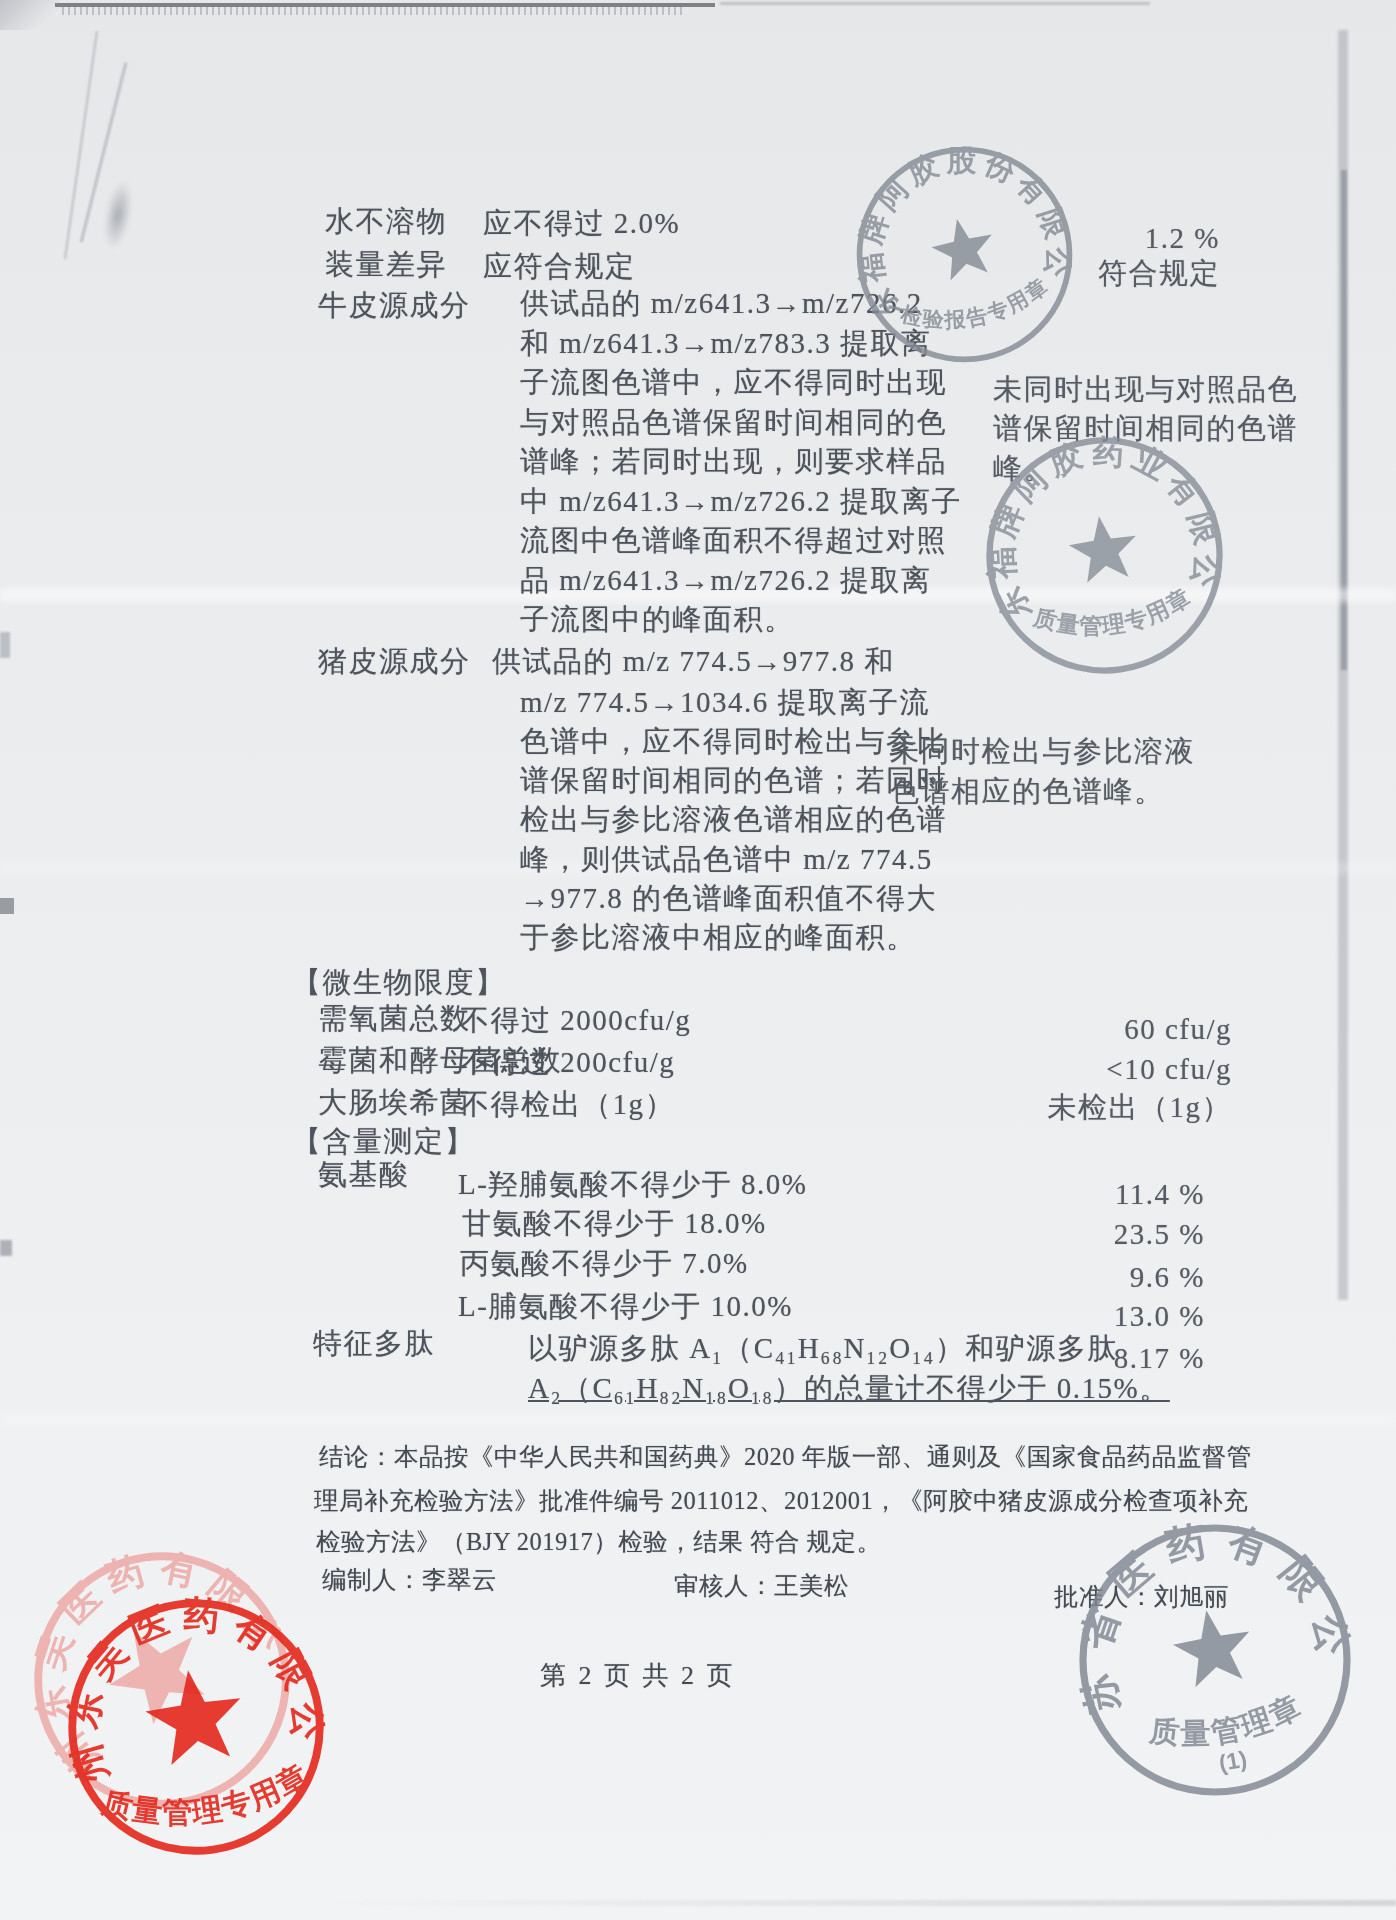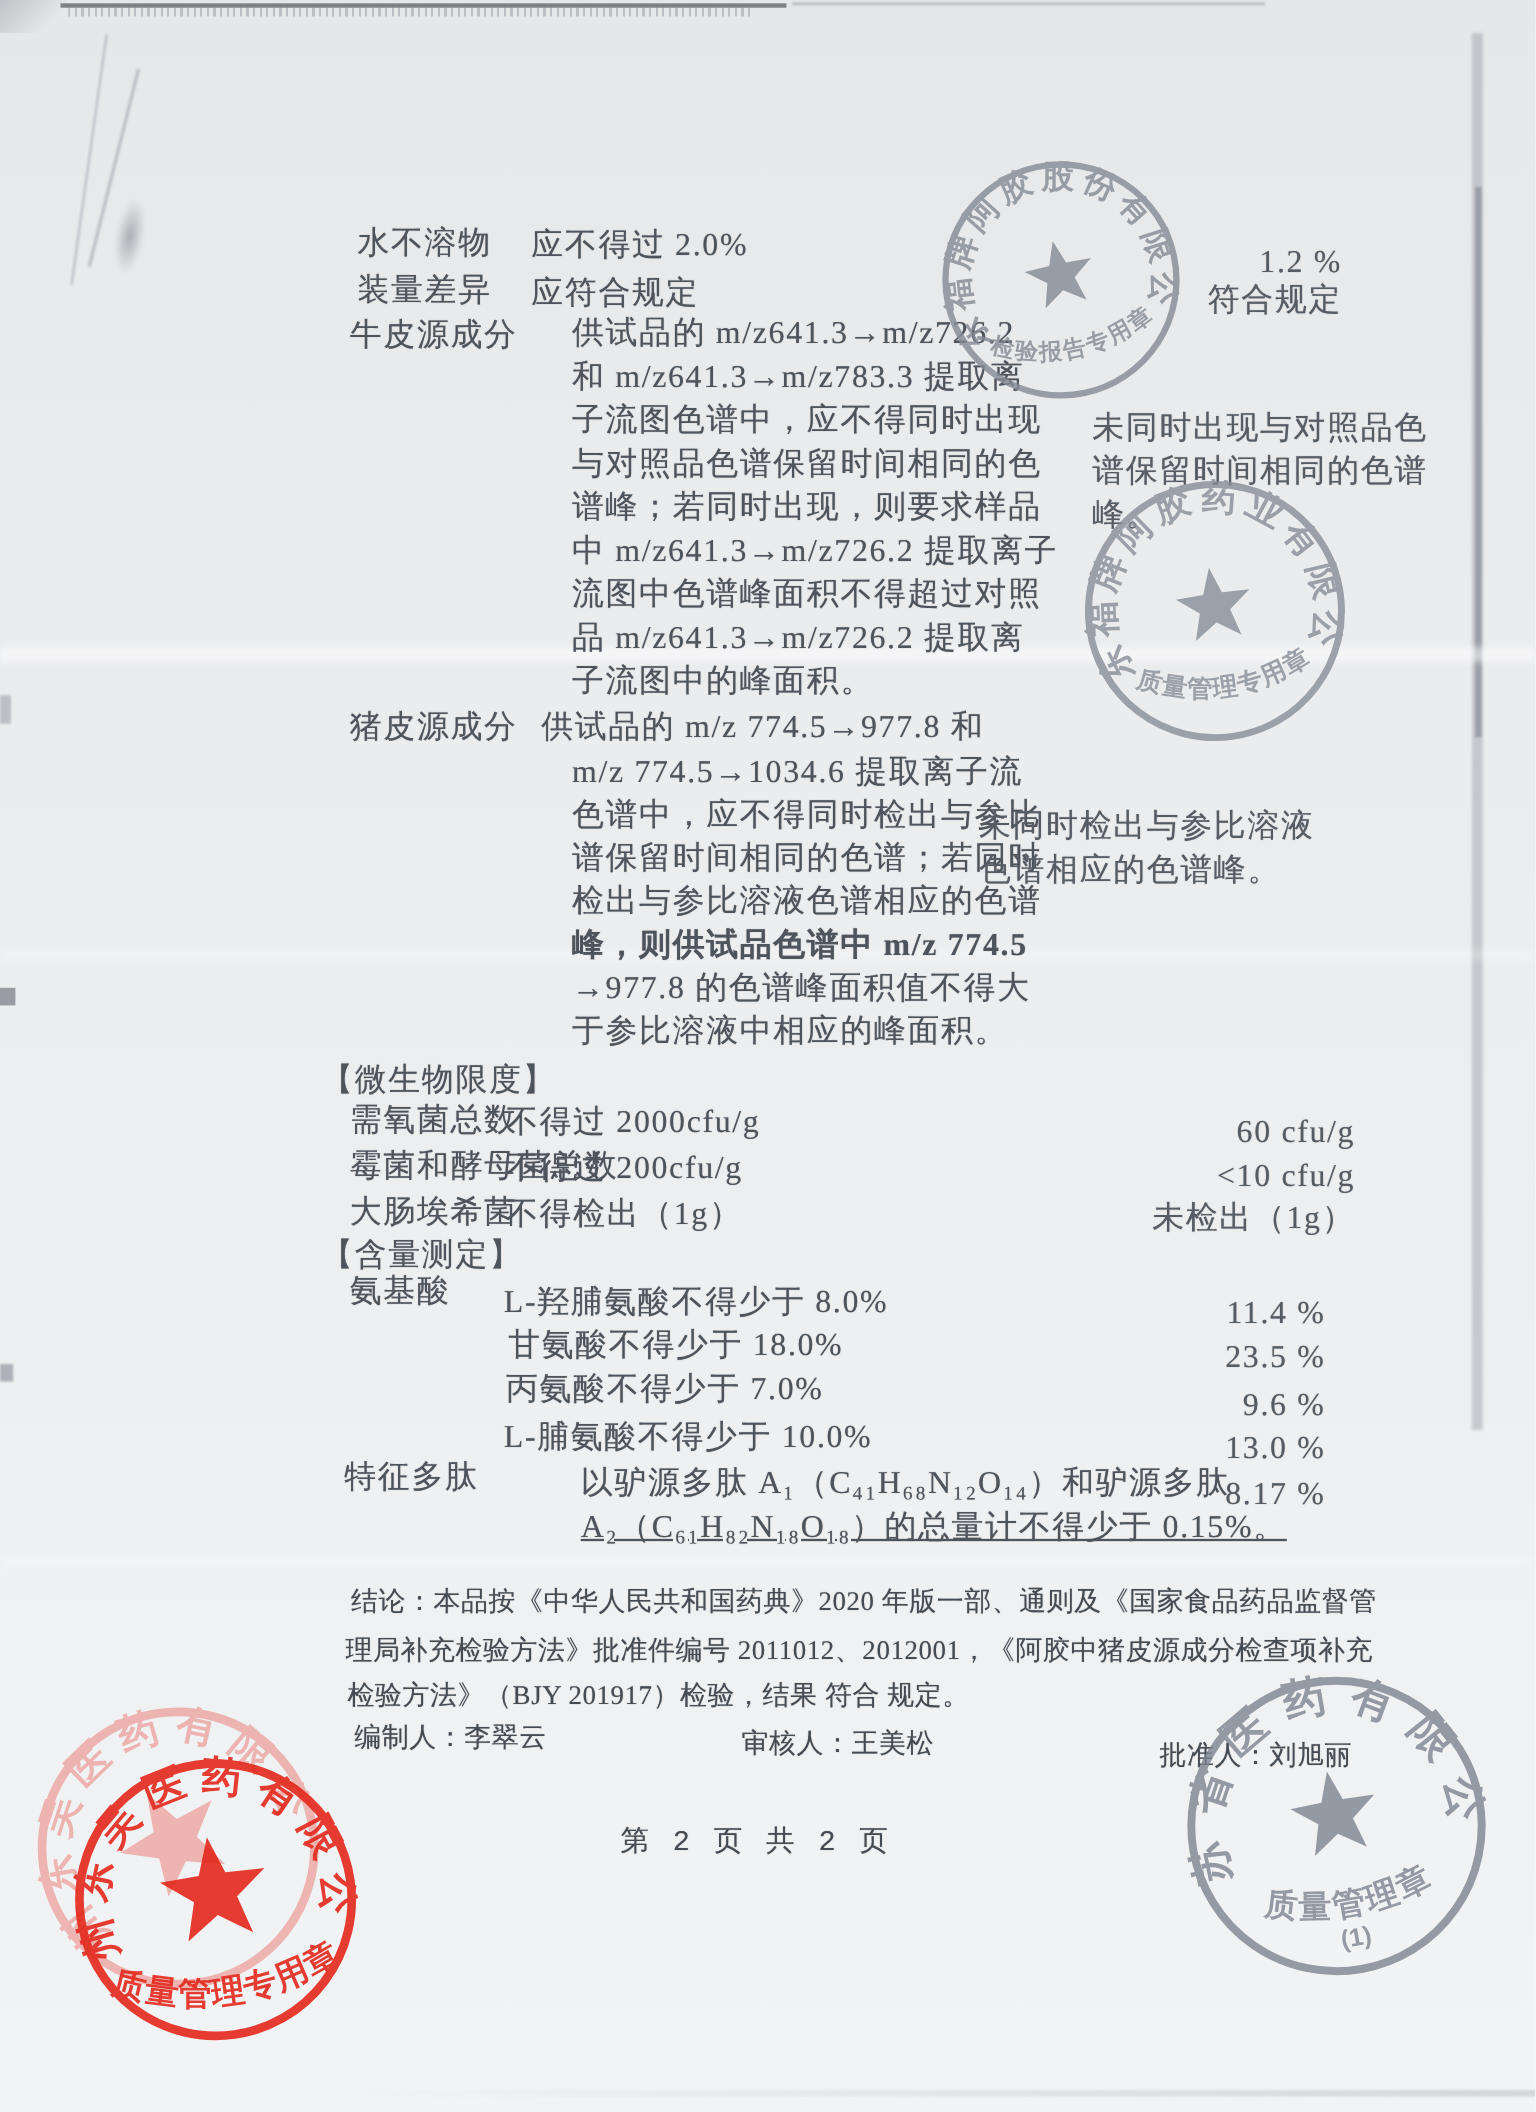--- a/index.html
+++ b/index.html
@@ -59,21 +59,21 @@
   <div class="t res" style="left:993px;top:373px;">未同时出现与对照品色</div>
   <div class="t res" style="left:993px;top:412px;">谱保留时间相同的色谱</div>
   <div class="t res" style="left:993px;top:452px;">峰。</div>
 
   <div class="t" style="left:318px;top:645px;text-align:center;">猪皮源成分</div>
   <div class="t" style="left:492px;top:645px;">供试品的 m/z 774.5→977.8 和</div>
   <div class="t" style="left:520px;top:686px;">m/z 774.5→1034.6 提取离子流</div>
   <div class="t" style="left:520px;top:725px;">色谱中，应不得同时检出与参比</div>
   <div class="t" style="left:520px;top:764px;">谱保留时间相同的色谱；若同时</div>
   <div class="t" style="left:520px;top:803px;">检出与参比溶液色谱相应的色谱</div>
-  <div class="t" style="left:520px;top:843px;font-weight:bold;">峰，则供试品色谱中 m/z 774.5</div>
+  <div class="t" style="left:520px;top:843px;">峰，则供试品色谱中 m/z 774.5</div>
   <div class="t" style="left:520px;top:882px;">→977.8 的色谱峰面积值不得大</div>
   <div class="t" style="left:520px;top:921px;">于参比溶液中相应的峰面积。</div>
   <div class="t res" style="left:890px;top:735px;">未同时检出与参比溶液</div>
   <div class="t res" style="left:890px;top:775px;">色谱相应的色谱峰。</div>
 
   <div class="t" style="left:292px;top:966px;">【微生物限度】</div>
   <div class="t" style="left:318px;top:1002px;">需氧菌总数</div>
   <div class="t" style="left:460px;top:1004px;">不得过 2000cfu/g</div>
   <div class="t res right" style="right:164px;top:1013px;">60 cfu/g</div>
   <div class="t" style="left:318px;top:1044px;">霉菌和酵母菌总数</div>
@@ -100,21 +100,21 @@
   <div class="t res right" style="right:191px;top:1342px;">8.17 %</div>
 
   <div class="t small" style="left:295px;top:1443px;">结论：本品按《中华人民共和国药典》2020 年版一部、通则及《国家食品药品监督管</div>
   <div class="t small" style="left:290px;top:1487px;">理局补充检验方法》批准件编号 2011012、2012001，《阿胶中猪皮源成分检查项补充</div>
   <div class="t small" style="left:292px;top:1528px;">检验方法》（BJY 201917）检验，结果 符合 规定。</div>
 
   <div class="t small" style="left:298px;top:1566px;">编制人：李翠云</div>
   <div class="t small" style="left:650px;top:1572px;">审核人：王美松</div>
   <div class="t small" style="left:1030px;top:1583px;">批准人：刘旭丽</div>
 
-  <div class="t small" style="left:540px;top:1661px;font-size:26px;letter-spacing:3px;font-family:Liberation Mono, monospace;">第 2 页 共 2 页</div>
+  <div class="t small" style="left:516px;top:1661px;font-size:26px;letter-spacing:3px;">第 2 页 共 2 页</div>
 
   <svg class="stamp" style="left:850px;top:140px;width:229px;height:229px;transform:rotate(-12deg);opacity:.8;" viewBox="0 0 240 240">
     <circle cx="120" cy="120" r="110" fill="none" stroke="#848b94" stroke-width="6"></circle>
     <path id="s1a" d="M 40.3 157.2 A 88 88 0 1 1 199.7 157.2" fill="none"></path>
     <path id="s1b" d="M 45 176 Q 120 212 195 176" fill="none"></path>
     <text font-size="31" font-weight="600" fill="#848b94" letter-spacing="6">
       <textPath href="#s1a" startOffset="50%" text-anchor="middle">山东福牌阿胶股份有限公司</textPath>
     </text>
     <polygon transform="translate(120,116)" fill="#848b94" points="0,-34 8.2,-11.3 32.3,-10.5 13.3,4.3 20,27.5 0,14 -20,27.5 -13.3,4.3 -32.3,-10.5 -8.2,-11.3"></polygon>
     <text font-size="22" font-weight="600" fill="#848b94" letter-spacing="2">

